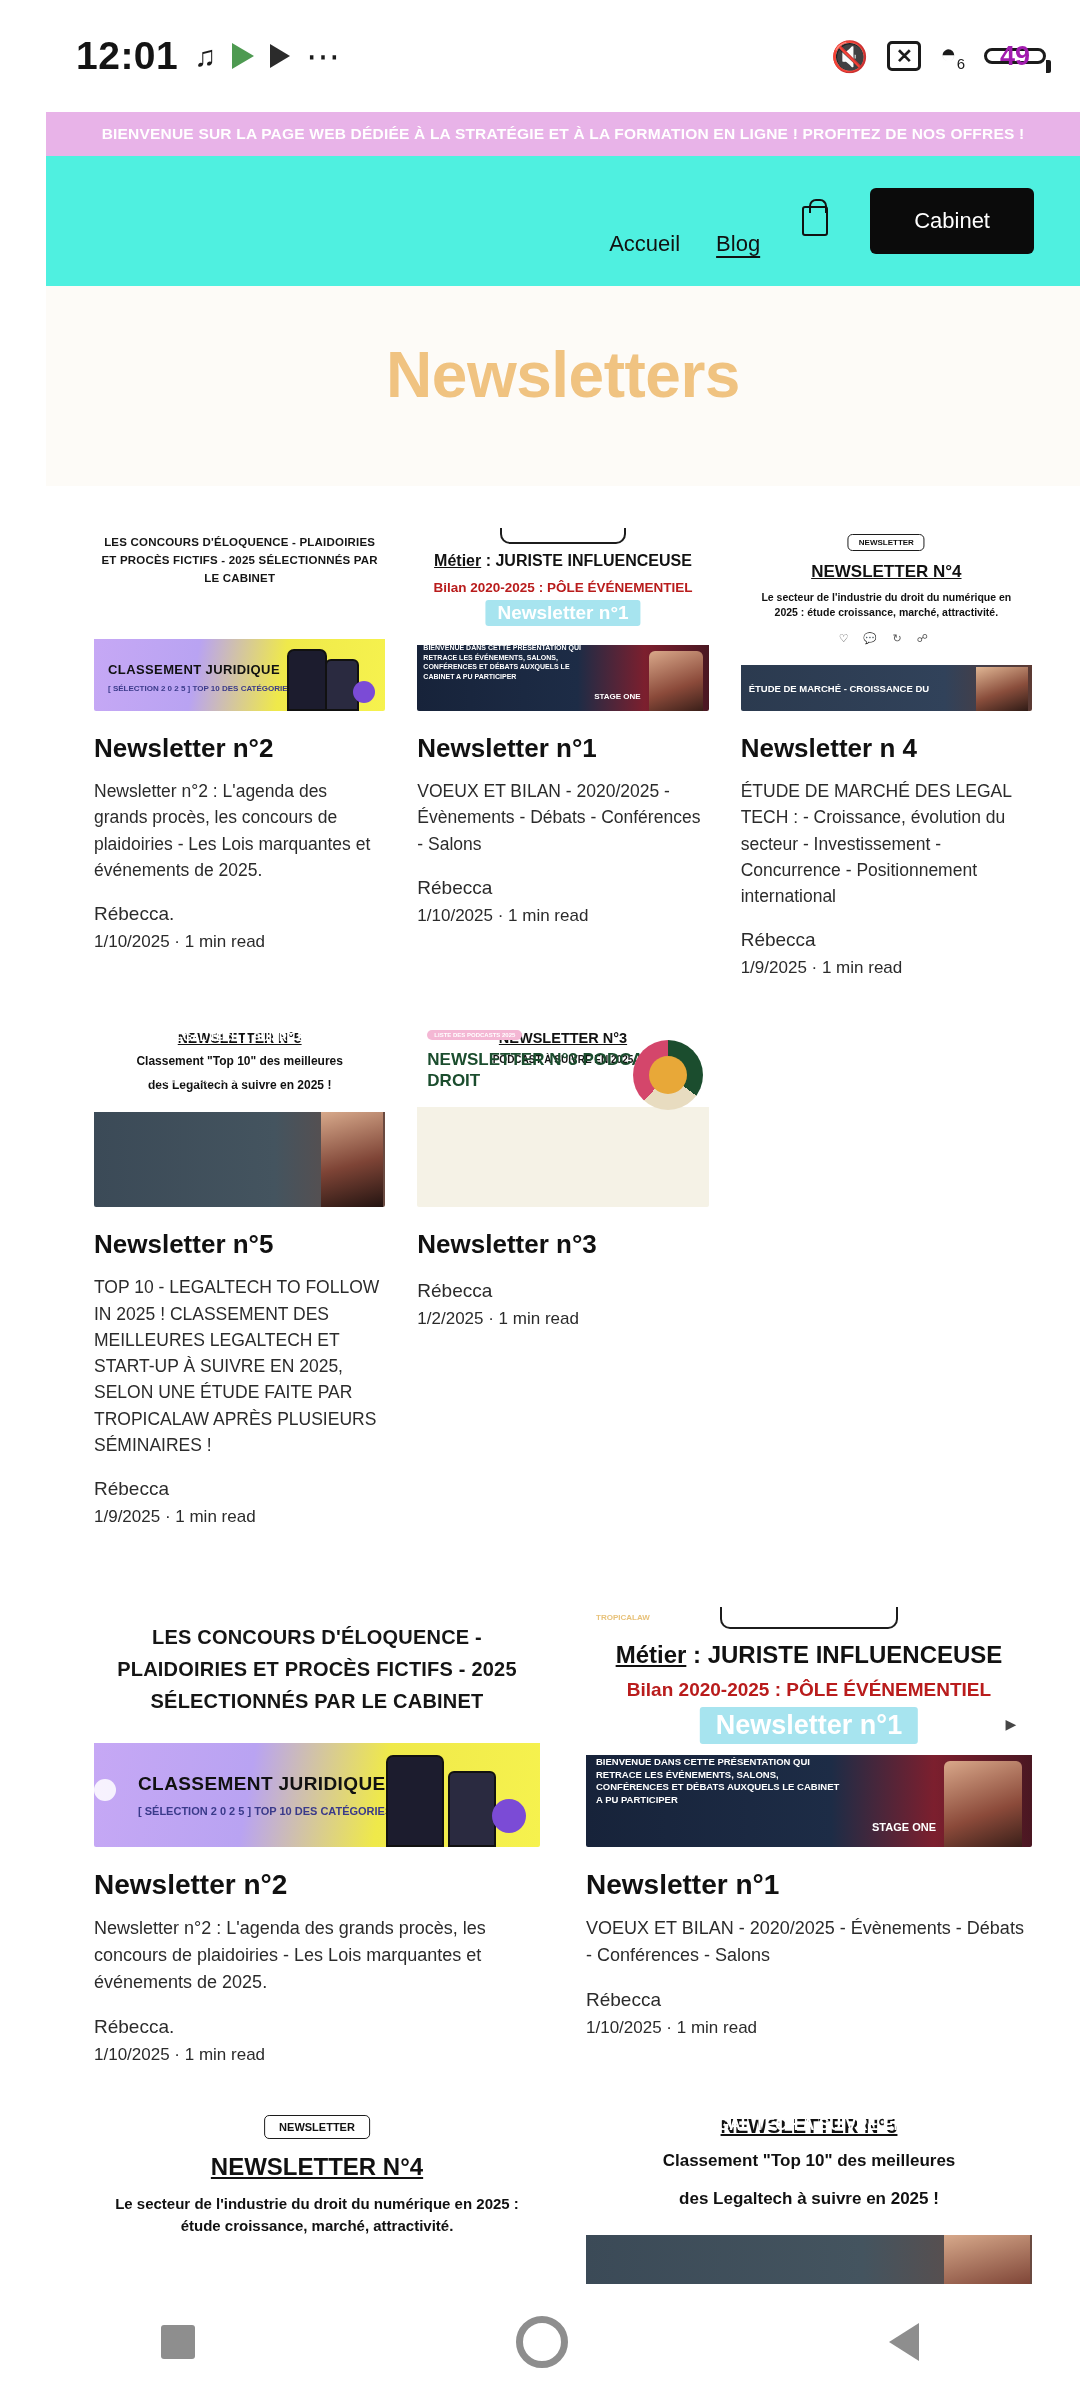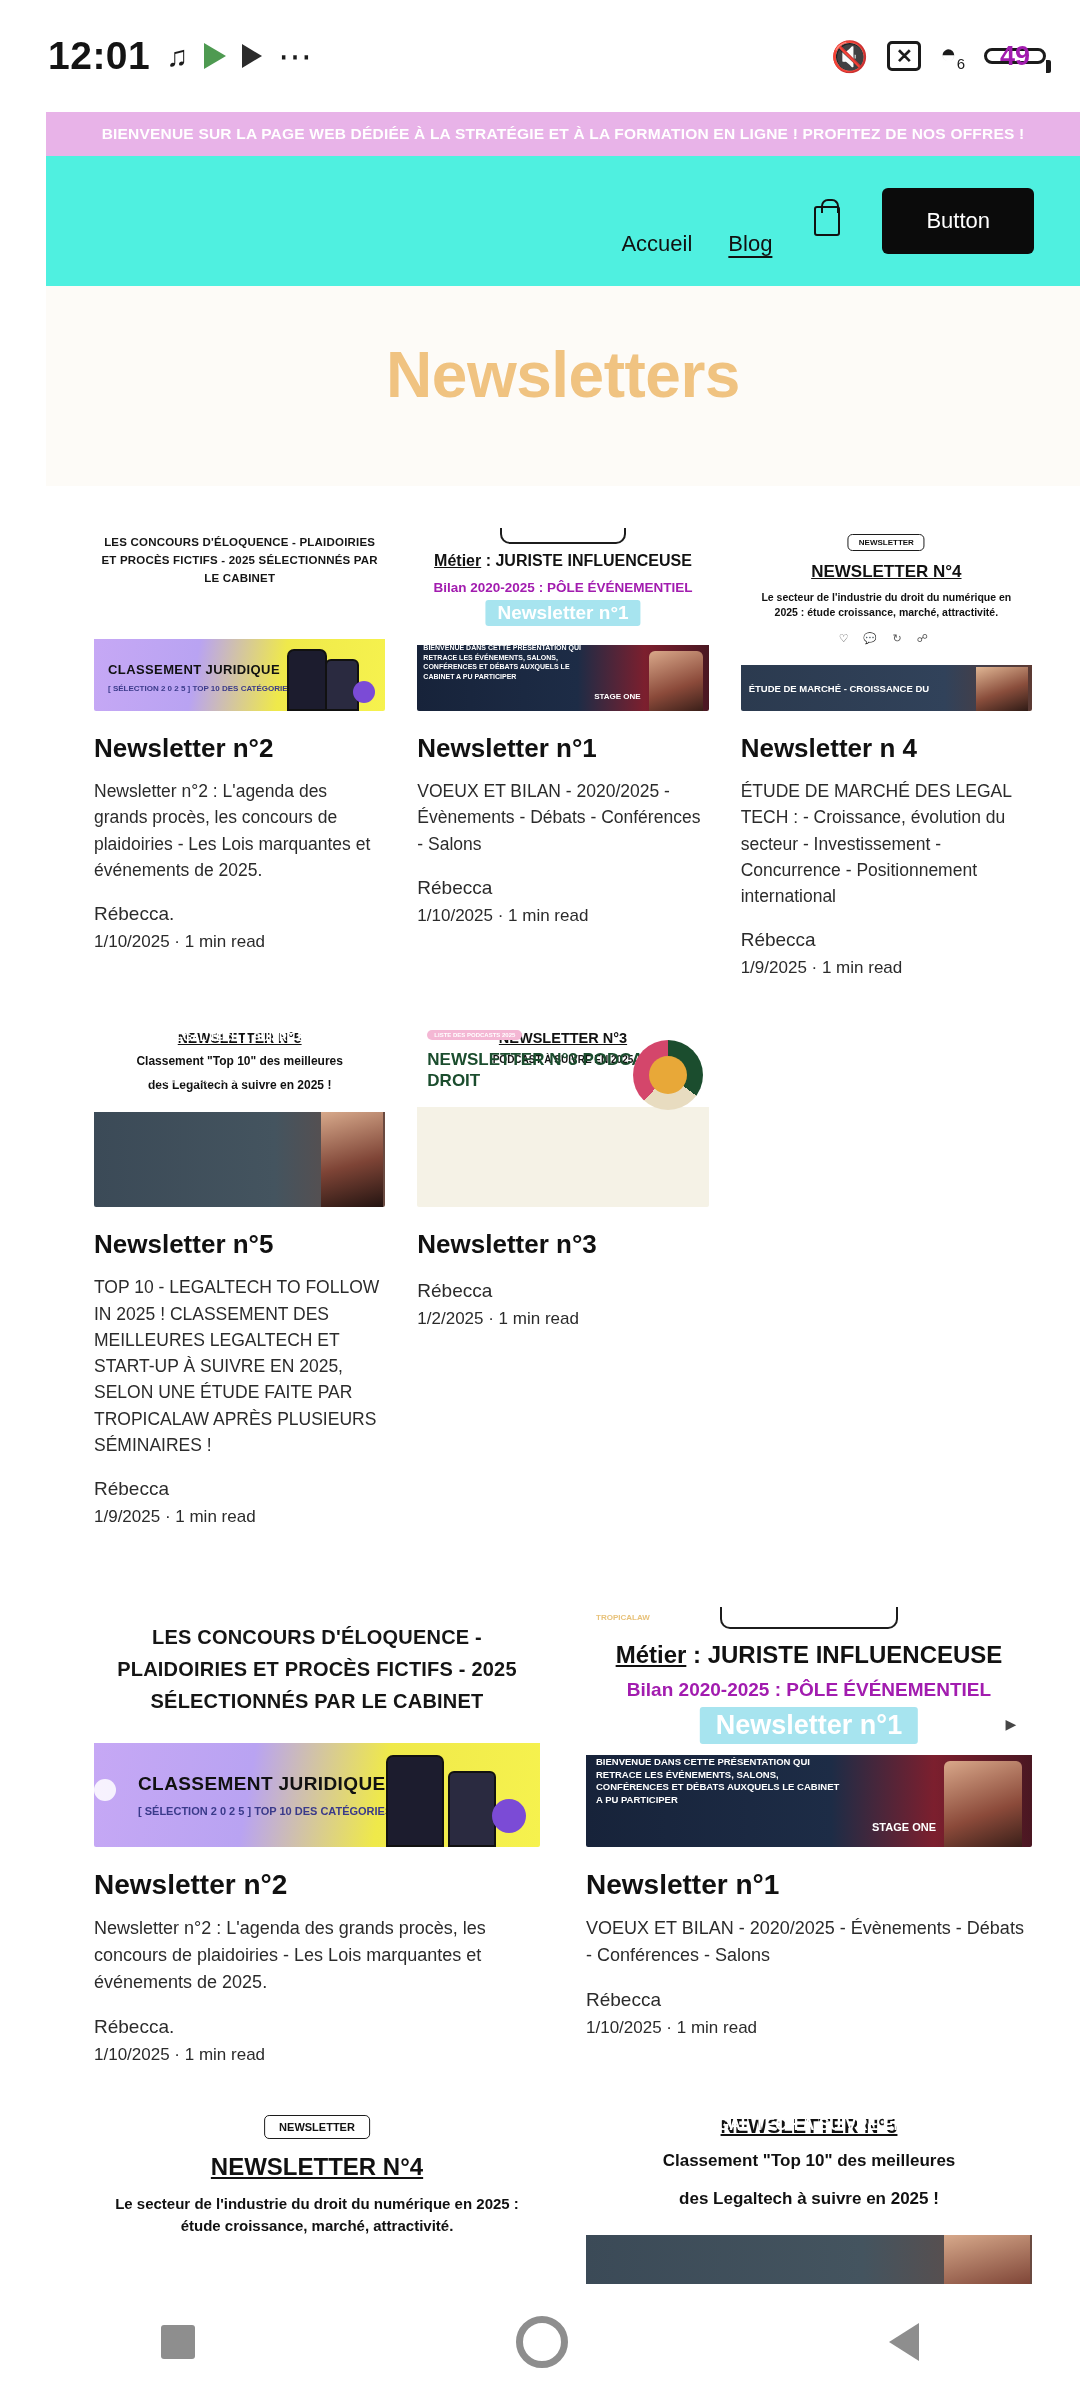--- a/index.html
+++ b/index.html
@@ -16,21 +16,21 @@
     height: 2400px;
     background: #ffffff;
   }
 
   
   .status-bar {
     height: 112px;
     display: flex;
     align-items: center;
     justify-content: space-between;
-    padding: 0 34px 0 48px;
+    padding: 0 34px 0 76px;
     background: #ffffff;
   }
   .status-left {
     display: flex;
     align-items: center;
     gap: 16px;
   }
   .status-clock {
     font-size: 39px;
     font-weight: 600;
@@ -243,21 +243,21 @@
     width:126px; height:16px; border:2px solid #1c1c1c; border-top:none;
     border-radius: 0 0 10px 10px; background:#fff;
   }
   .tB .b-l1 {
     position:absolute; top:24px; left:0; right:0; text-align:center;
     font-size:16px; font-weight:800; color:#111;
   }
   .tB .b-l1 u { text-decoration: underline; }
   .tB .b-l2 {
     position:absolute; top:52px; left:0; right:0; text-align:center;
-    font-size:13.5px; font-weight:800; color:#a21caf;
+    font-size:13.5px; font-weight:800; color:#b91c1c;
   }
   .tB .b-badge {
     position:absolute; top:72px; left:50%; transform:translateX(-50%);
     background:#a7e4ef; color:#fff; font-size:19px; font-weight:800;
     padding:2px 12px; border-radius:3px; white-space:nowrap;
   }
   .tB .b-photo {
     position:absolute; left:0; right:0; bottom:0; height:66px;
     background: linear-gradient(90deg,#17233a 0%,#1d2c46 55%,#7c1f2e 78%,#4a1722 100%);
   }
@@ -485,21 +485,21 @@
   </div>
 
   <div class="content-clip">
 
     <div class="announce">BIENVENUE SUR LA PAGE WEB DÉDIÉE À LA STRATÉGIE ET À LA FORMATION EN LIGNE ! PROFITEZ DE NOS OFFRES !</div>
 
     <div class="site-nav">
       <a class="nav-link">Accueil</a>
       <a class="nav-link active">Blog</a>
       <span class="bag-icon"></span>
-      <button class="nav-button">Button</button>
+      <button class="nav-button">Cabinet</button>
     </div>
 
     <div class="hero">
       <h1 class="hero-title">Newsletters</h1>
     </div>
 
     <div class="grid3">
 
       <div class="card">
         <div class="thumb tA">

